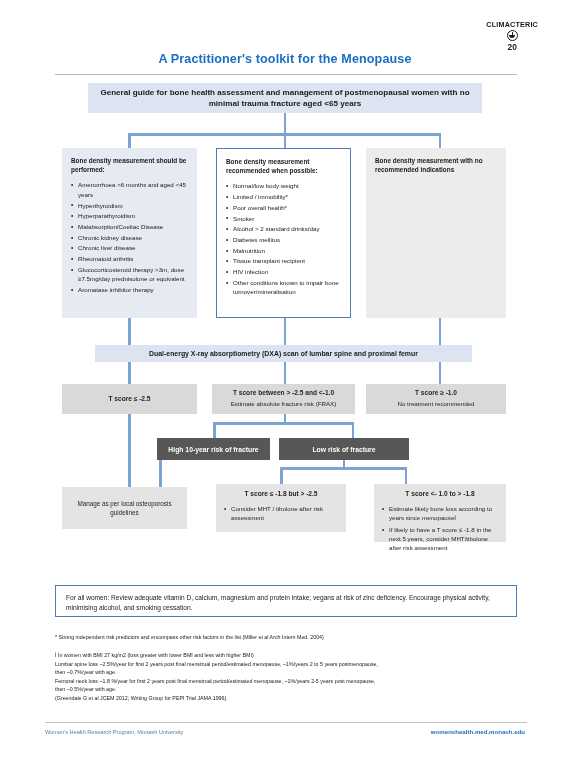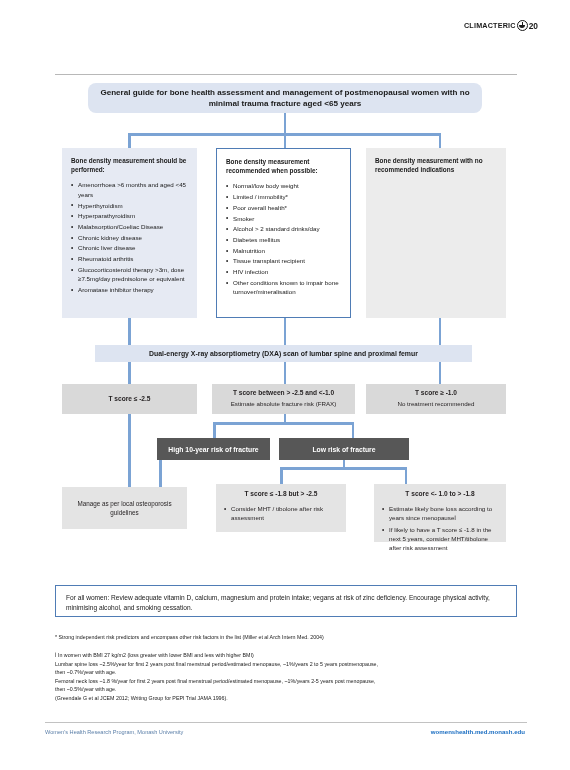--- a/index.html
+++ b/index.html
@@ -8,21 +8,21 @@
     background: #ffffff;
     font-family: "Liberation Sans", sans-serif;
     color: #231f20;
     overflow: hidden;
   }
   #page { position: relative; width: 570px; height: 770px; }
 
   
   .journal-head {
     position: absolute; top: 20px; right: 32px;
-    display: flex; align-items: center; gap: 1px;
+    display: flex; align-items: center; gap: 1px; flex-direction: column;
   }
   .journal-name {
     font-size: 7.2px; font-weight: bold; letter-spacing: .2px;
     color: #1a1a1a;
   }
   .journal-mark {
     width: 11px; height: 11px; border-radius: 50%;
     border: 1.1px solid #1a1a1a; position: relative;
   }
   .journal-mark::before {
@@ -143,23 +143,24 @@
 <body>
 
 <div id="page">
 
   <div class="journal-head">
     <span class="journal-name">CLIMACTERIC</span>
     <span class="journal-mark"></span>
     <span class="journal-page">20</span>
   </div>
 
+  <div class="doc-title">A Practitioner's toolkit for the Menopause</div>
   <div class="title-rule"></div>
 
-  <div class="box hdr-blue" style="left:88px; top:83px; width:394px; height:30px;border-radius:8px;">General guide for bone health assessment and management of postmenopausal women with no minimal trauma fracture aged &lt;65 years</div>
+  <div class="box hdr-blue" style="left:88px; top:83px; width:394px; height:30px;">General guide for bone health assessment and management of postmenopausal women with no minimal trauma fracture aged &lt;65 years</div>
 
   <div class="ln lnv" style="left:283.5px; top:113px; height:22px;"></div>
   <div class="ln lnh" style="left:128px; top:133px; width:313px;"></div>
   <div class="ln lnv" style="left:128px; top:133px; height:16px;"></div>
   <div class="ln lnv" style="left:283.5px; top:133px; height:16px;"></div>
   <div class="ln lnv" style="left:438.5px; top:133px; height:16px;"></div>
 
   <div class="panel fill-blue" style="left:62px; top:148px; width:135px; height:170px;">
     <div class="panel-title">Bone density measurement should be performed:</div>
     <ul>

